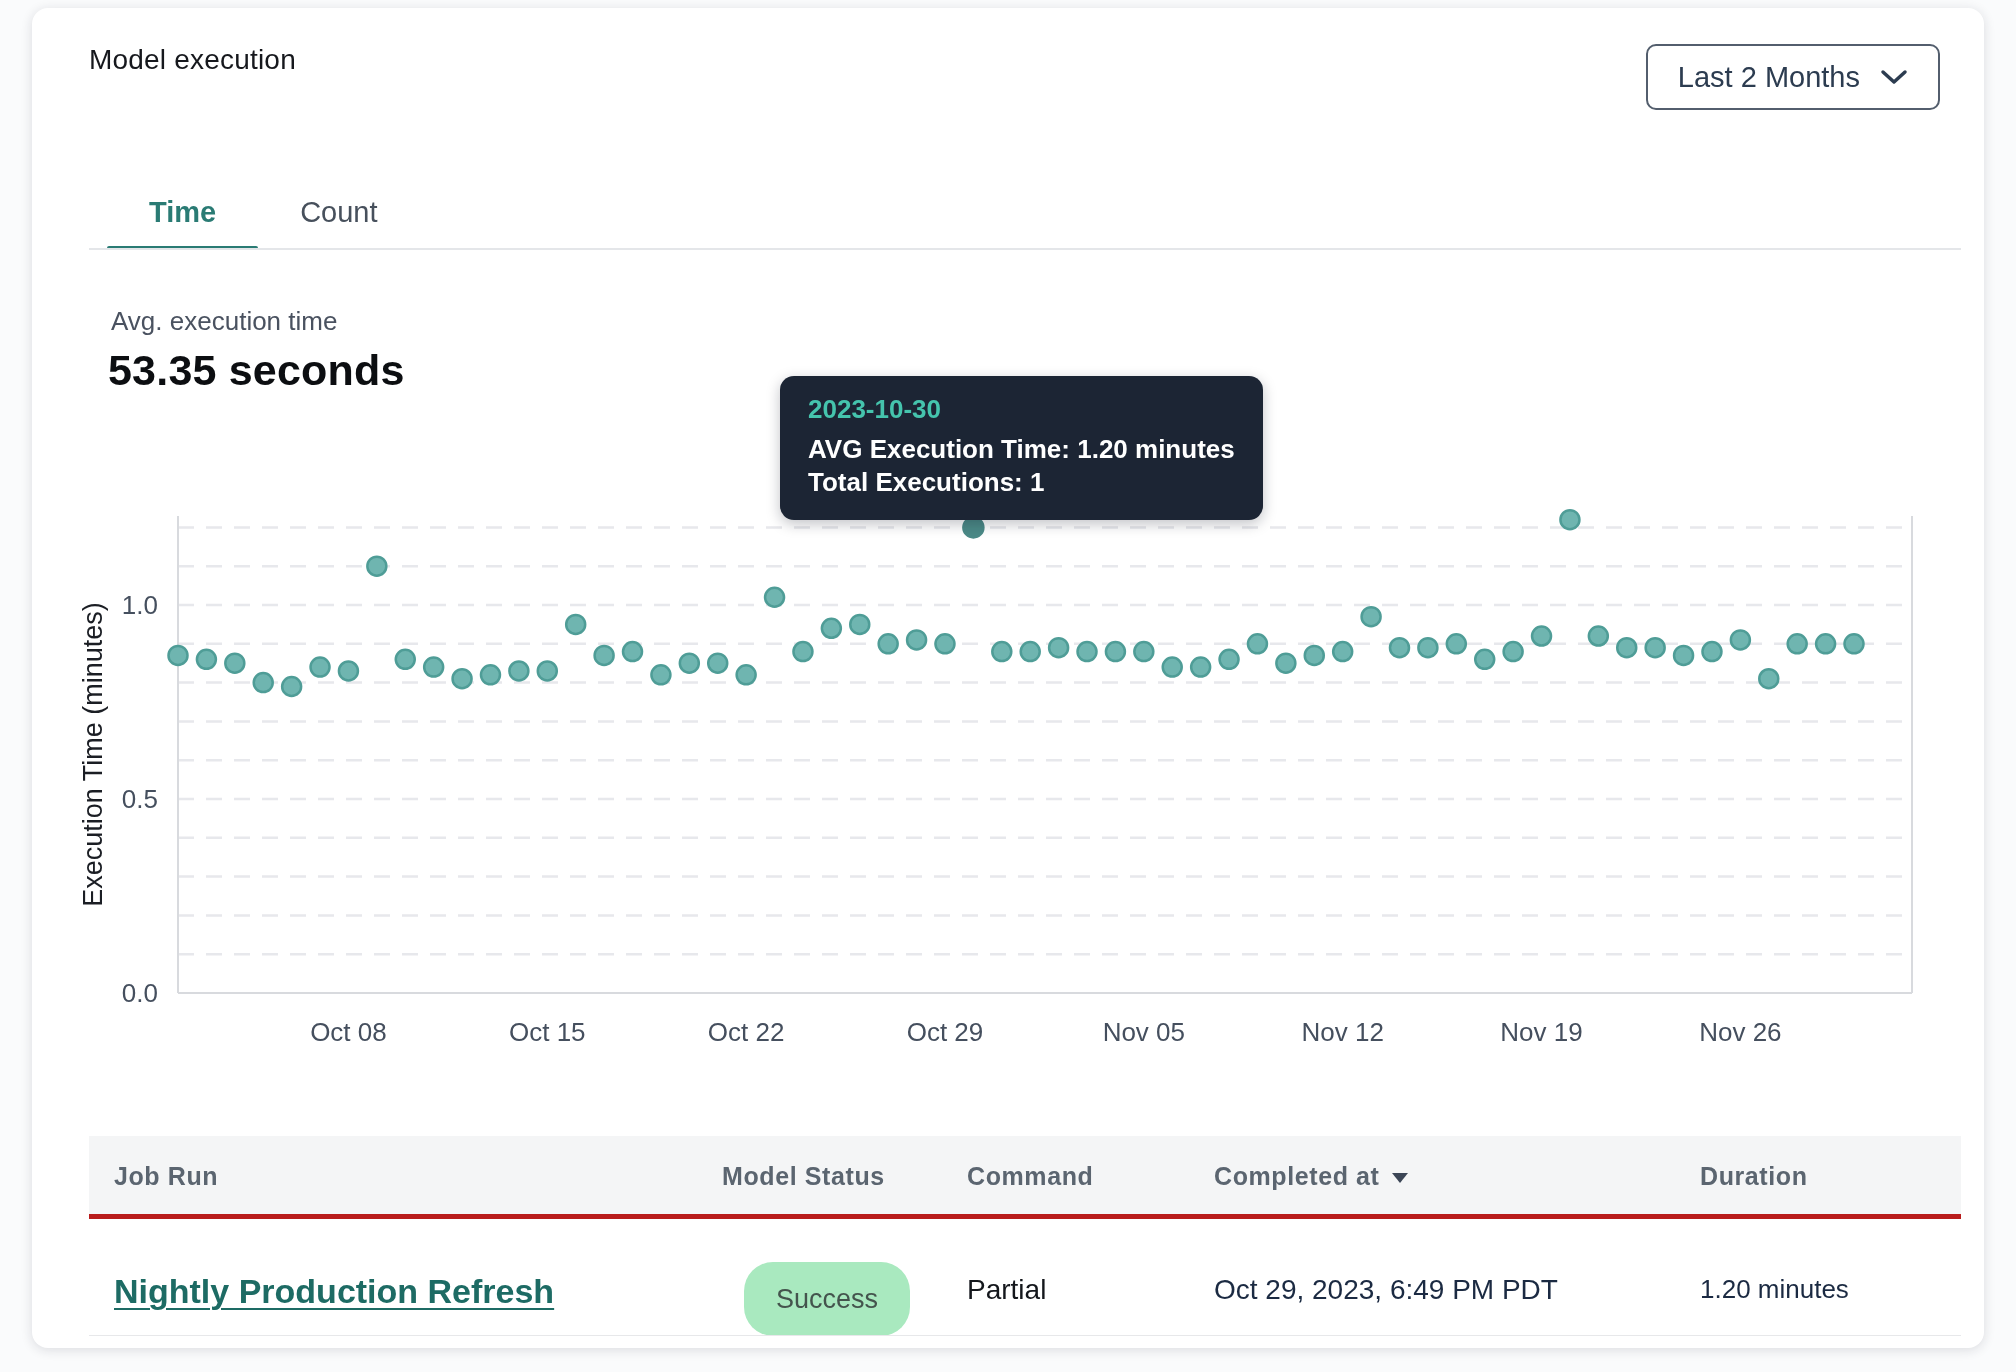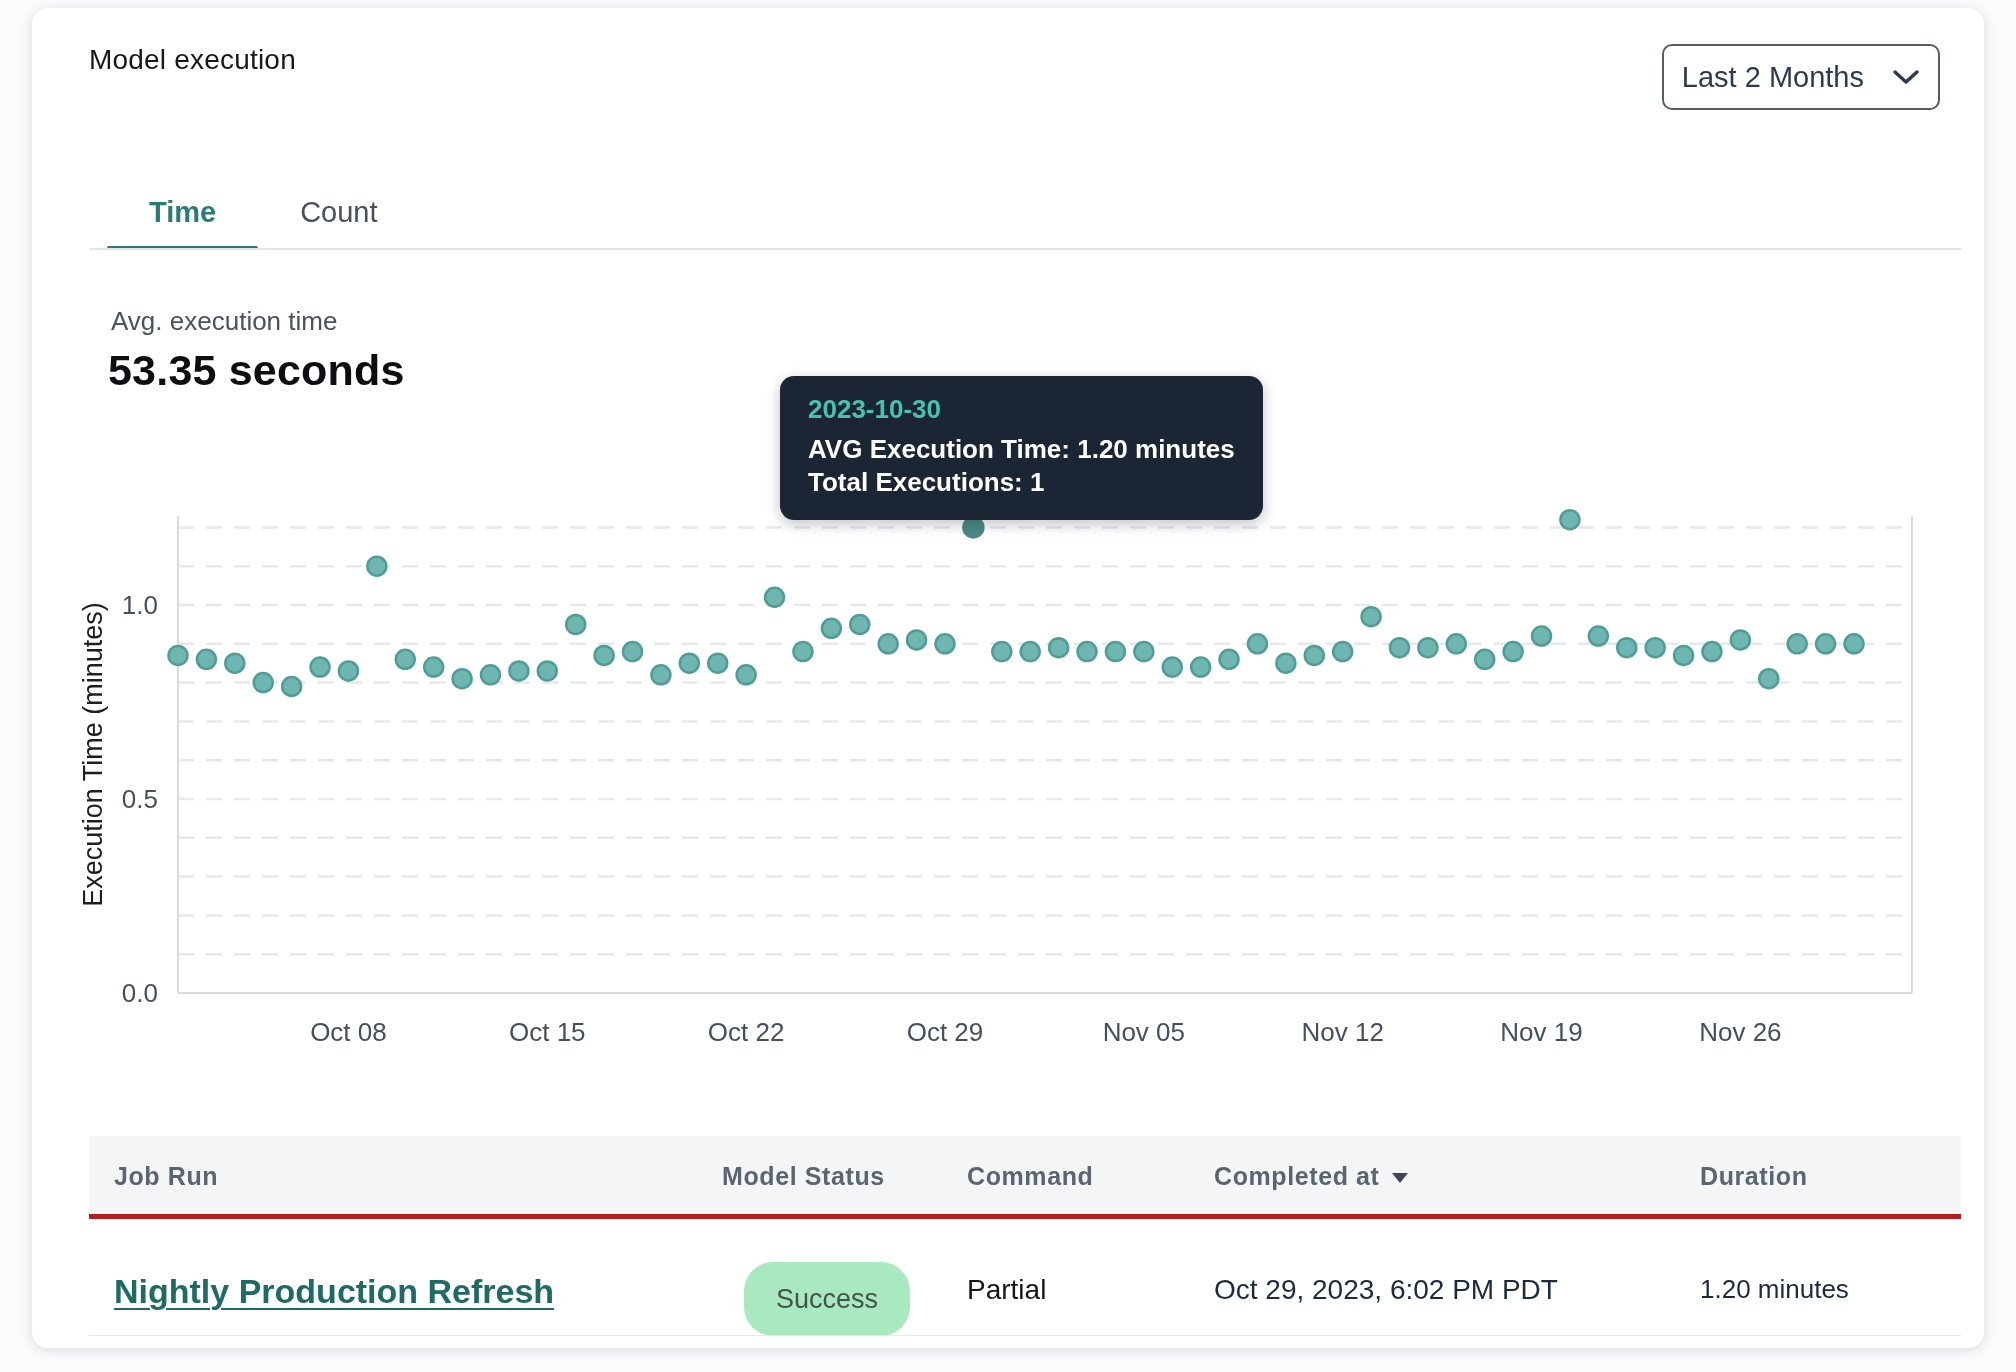--- a/index.html
+++ b/index.html
@@ -14,21 +14,21 @@
     position:absolute;left:32px;top:8px;width:1952px;height:1340px;
     background:#ffffff;border-radius:16px;
     box-shadow:0 2px 12px rgba(25,30,50,.14);
   }
   .page-title{
     position:absolute;left:57px;top:36px;
     font-size:28px;font-weight:500;color:#16181d;letter-spacing:.2px;
   }
   .range-btn{
     position:absolute;right:44px;top:36px;height:66px;
-    display:flex;align-items:center;gap:28px;padding:0 18px;
+    display:flex;align-items:center;gap:20px;padding:0 30px;
     border:2px solid #535e6d;border-radius:10px;background:#fff;
     font-size:29px;font-weight:500;color:#2c3c50;cursor:pointer;
   }
   .range-btn svg{display:block;}
   .tabs{
     position:absolute;left:75px;top:168px;display:flex;height:74px;
   }
   .tab{
     position:relative;padding:0 42px;line-height:72px;font-size:29px;
     color:#47505c;cursor:pointer;
@@ -234,18 +234,18 @@
     </div>
     <div class="th" style="left:1611px">
         <span>Duration</span>
       </div>
   </div>
 
   <div class="table-row">
     <a class="cell job-link">Nightly Production Refresh</a>
     <div class="cell status-pill">Success</div>
     <div class="cell cmd">Partial</div>
-    <div class="cell completed">Oct 29, 2023, 6:02 PM PDT</div>
+    <div class="cell completed">Oct 29, 2023, 6:49 PM PDT</div>
     <div class="cell duration">1.20 minutes</div>
   </div>
   <div class="row-divider"></div>
 
 </div>
 
 </body></html>

